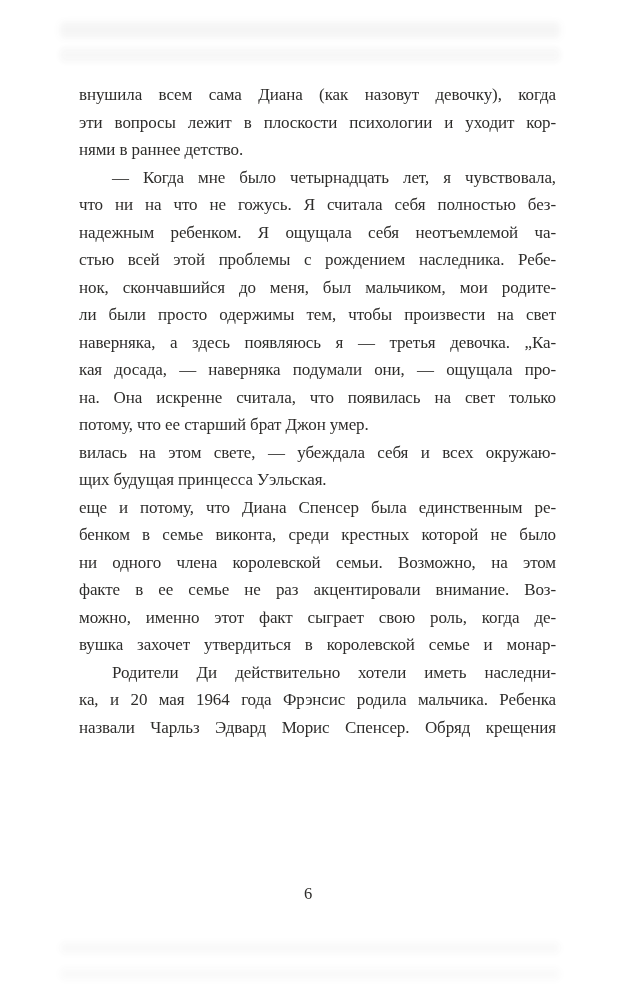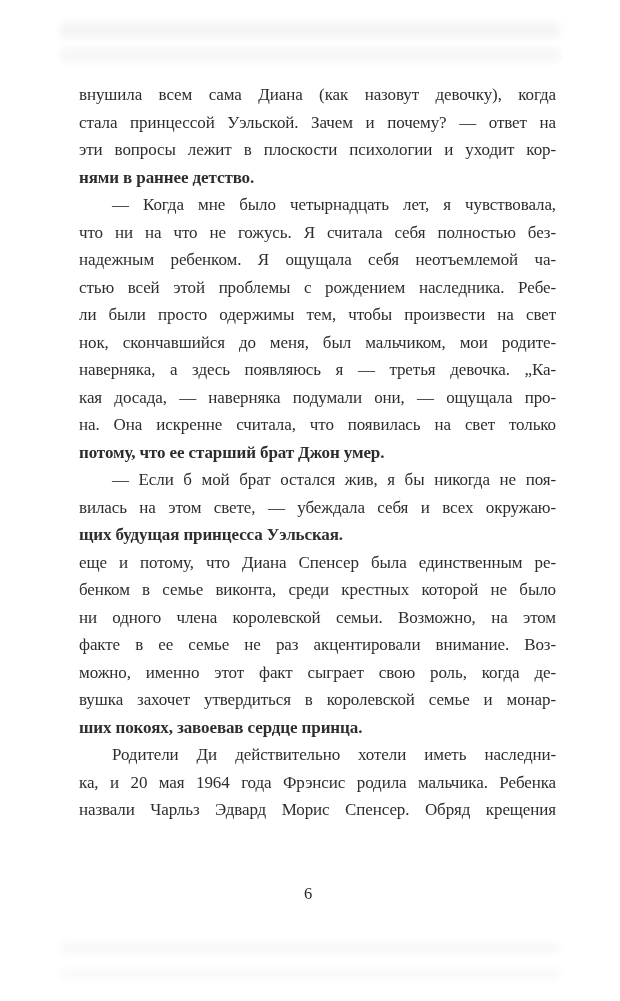--- a/index.html
+++ b/index.html
@@ -42,21 +42,20 @@
     font-size: 17px;
     line-height: 27.5px;
     letter-spacing: -0.1px;
   }
   .line {
     text-align: justify;
     text-align-last: justify;
   }
   .line.para-end {
     text-align-last: left;
-    font-weight: bold;
   }
   .line.indent {
     text-indent: 33px;
   }
   .page-number {
     position: absolute;
     top: 883px;
     left: 0;
     width: 100%;
     text-align: center;
@@ -65,43 +64,40 @@
   }
 </style>
 </head>
 <body>
 
 <div class="page">
   <div class="ghost top-1"></div>
   <div class="ghost top-2"></div>
   <div class="text-block" id="text-block">
       <div class="line">внушила всем сама Диана (как назовут девочку), когда</div>
-      <div class="line">стала принцессой Уэльской. Зачем и почему? — ответ на</div>
       <div class="line">эти вопросы лежит в плоскости психологии и уходит кор-</div>
       <div class="line para-end">нями в раннее детство.</div>
       <div class="line indent">— Когда мне было четырнадцать лет, я чувствовала,</div>
       <div class="line">что ни на что не гожусь. Я считала себя полностью без-</div>
       <div class="line">надежным ребенком. Я ощущала себя неотъемлемой ча-</div>
       <div class="line">стью всей этой проблемы с рождением наследника. Ребе-</div>
+      <div class="line">нок, скончавшийся до меня, был мальчиком, мои родите-</div>
       <div class="line">ли были просто одержимы тем, чтобы произвести на свет</div>
-      <div class="line">нок, скончавшийся до меня, был мальчиком, мои родите-</div>
       <div class="line">наверняка, а здесь появляюсь я — третья девочка. „Ка-</div>
       <div class="line">кая досада, — наверняка подумали они, — ощущала про-</div>
       <div class="line">на. Она искренне считала, что появилась на свет только</div>
       <div class="line para-end">потому, что ее старший брат Джон умер.</div>
-      <div class="line indent">— Если б мой брат остался жив, я бы никогда не поя-</div>
       <div class="line">вилась на этом свете, — убеждала себя и всех окружаю-</div>
       <div class="line para-end">щих будущая принцесса Уэльская.</div>
       <div class="line">еще и потому, что Диана Спенсер была единственным ре-</div>
       <div class="line">бенком в семье виконта, среди крестных которой не было</div>
       <div class="line">ни одного члена королевской семьи. Возможно, на этом</div>
       <div class="line">факте в ее семье не раз акцентировали внимание. Воз-</div>
       <div class="line">можно, именно этот факт сыграет свою роль, когда де-</div>
       <div class="line">вушка захочет утвердиться в королевской семье и монар-</div>
-      <div class="line para-end">ших покоях, завоевав сердце принца.</div>
       <div class="line indent">Родители Ди действительно хотели иметь наследни-</div>
       <div class="line">ка, и 20 мая 1964 года Фрэнсис родила мальчика. Ребенка</div>
       <div class="line">назвали Чарльз Эдвард Морис Спенсер. Обряд крещения</div>
     </div>
   <div class="page-number">6</div>
   <div class="ghost bot-1"></div>
   <div class="ghost bot-2"></div>
 </div>
 
 </body></html>

